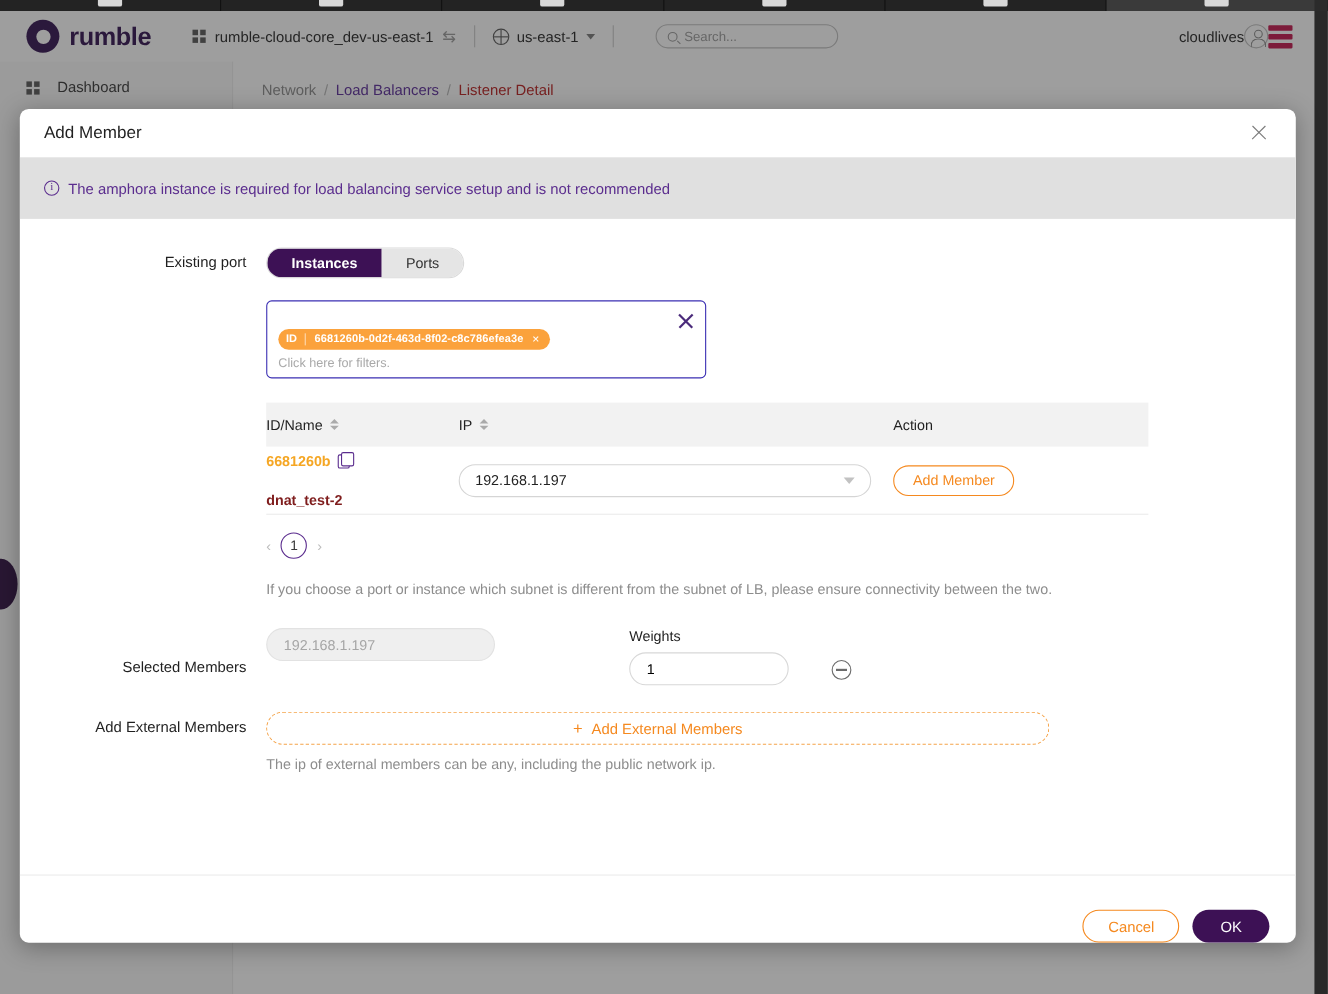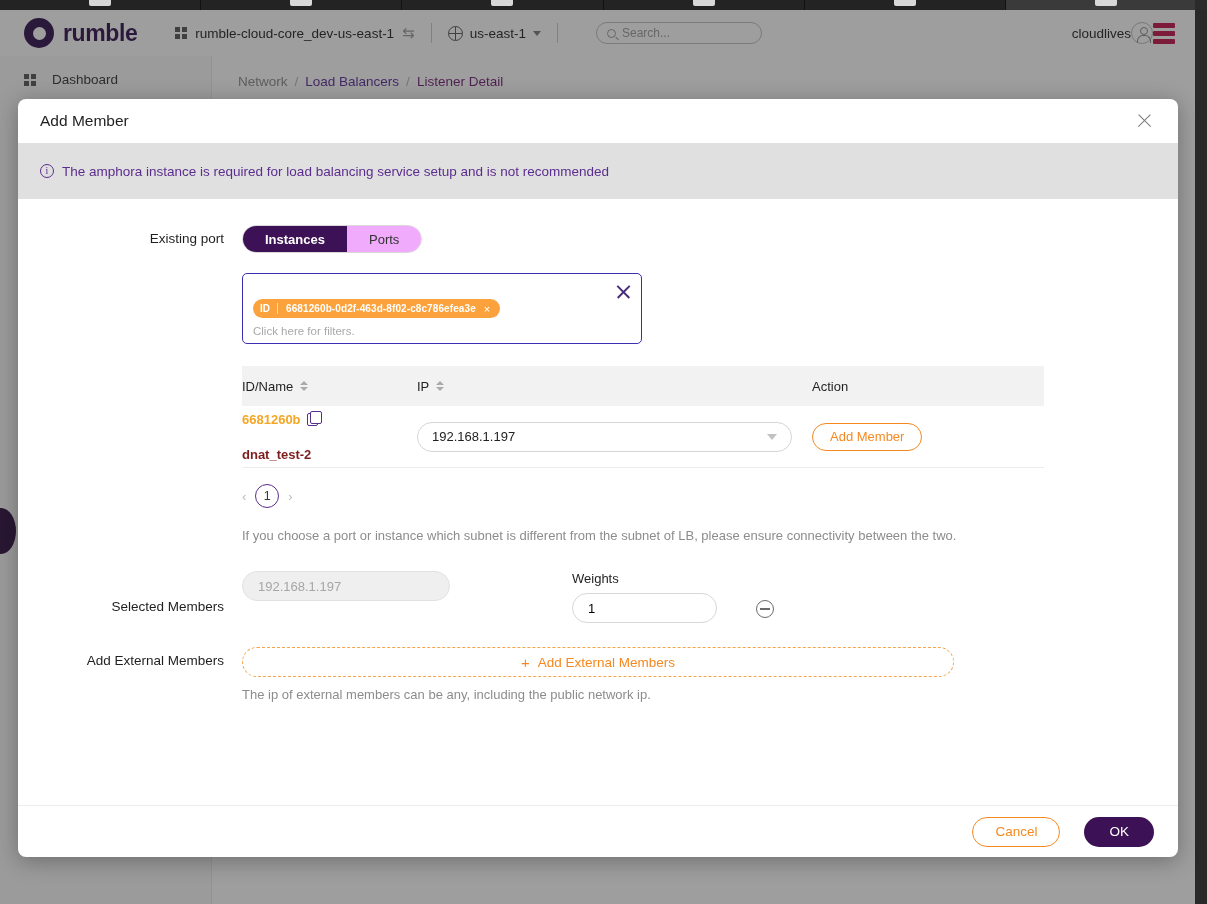--- a/index.html
+++ b/index.html
@@ -72,21 +72,21 @@
   .burger { display: flex; flex-direction: column; gap: 3px; }
   .burger i { width: 22px; height: 5px; background: #c2124a; border-radius: 1px; display: block; }
 
   .sidebar { position: absolute; left: 0; top: 46px; width: 212px; height: 848px; background: #fafafa; border-right: 1px solid #ececec; }
   .side-item { display: flex; align-items: center; gap: 16px; padding: 16px 0 16px 24px; font-size: 13.5px; color: #333; }
 
   .content { position: absolute; left: 212px; top: 46px; width: 983px; height: 848px; background: #fff; }
   .crumbs { display: flex; align-items: center; gap: 7px; padding: 18px 0 0 26px; font-size: 13.5px; }
   .crumb-muted { color: #8a8a8a; }
   .crumb-link { color: #5a2a9a; }
-  .crumb-cur { color: #701a75; }
+  .crumb-cur { color: #b91c1c; }
   .crumb-sep { color: #b5b5b5; }
 
   .fab {
     position: absolute; left: -14px; top: 452px; width: 30px; height: 46px;
     background: #2a0a3d; border-radius: 0 50% 50% 0 / 0 50% 50% 0;
   }
 
   
   .overlay { position: absolute; left: 0; top: 10px; width: 1207px; height: 894px; background: rgba(40,40,40,0.45); }
 
@@ -126,21 +126,21 @@
   .row-label {
     width: 224px; flex: none; text-align: right; padding-right: 18px;
     font-size: 13.5px; color: #1f1f1f; padding-top: 6px;
   }
   .row-field { flex: 1; padding-right: 26px; }
 
   
   .tabs { display: inline-flex; border: 1px solid #d9d9d9; border-radius: 15px; overflow: hidden; height: 28px; }
   .tab {
     padding: 0 22px; height: 26px; display: flex; align-items: center;
-    font-size: 13px; color: #333; background: #f0abfc; cursor: pointer;
+    font-size: 13px; color: #333; background: #e5e5e5; cursor: pointer;
   }
   .tab.active { background: #3d1155; color: #fff; font-weight: bold; }
 
   
   .filter-box {
     margin-top: 20px; width: 400px; border: 1.6px solid #3b2fb3; border-radius: 5px;
     padding: 24px 10px 6px 10px; position: relative; background: #fff;
   }
   .tag {
     display: inline-flex; align-items: center; background: #fba23c; border-radius: 11px;
@@ -243,22 +243,22 @@
   .dashed-btn {
     width: 712px; height: 30px; border: 1.4px dashed #f5a44a; border-radius: 15px;
     display: flex; align-items: center; justify-content: center; gap: 8px;
     color: #f5891f; font-size: 13.5px; cursor: pointer; background: #fff;
   }
   .plus { font-size: 15px; line-height: 1; }
   .sub-hint { font-size: 13px; color: #8d8d8d; margin-top: 10px; }
 
   
   .modal-foot {
-    height: 52px; border-top: 1px solid #ececec; display: flex; align-items: center;
-    justify-content: flex-end; gap: 24px; padding-right: 24px; flex: none;
+    height: 62px; border-top: 1px solid #ececec; display: flex; align-items: flex-end;
+    justify-content: flex-end; gap: 12px; padding-right: 24px; flex: none;
   }
   .btn-cancel {
     height: 30px; padding: 0 22px; border: 1.4px solid #f5891f; border-radius: 15px;
     color: #f5891f; font-size: 13.5px; background: #fff; display: flex; align-items: center; cursor: pointer;
   }
   .btn-ok {
     height: 30px; padding: 0 25px; border: none; border-radius: 15px;
     color: #fff; font-size: 13.5px; background: #3d1155; display: flex; align-items: center; cursor: pointer;
   }
 </style>

